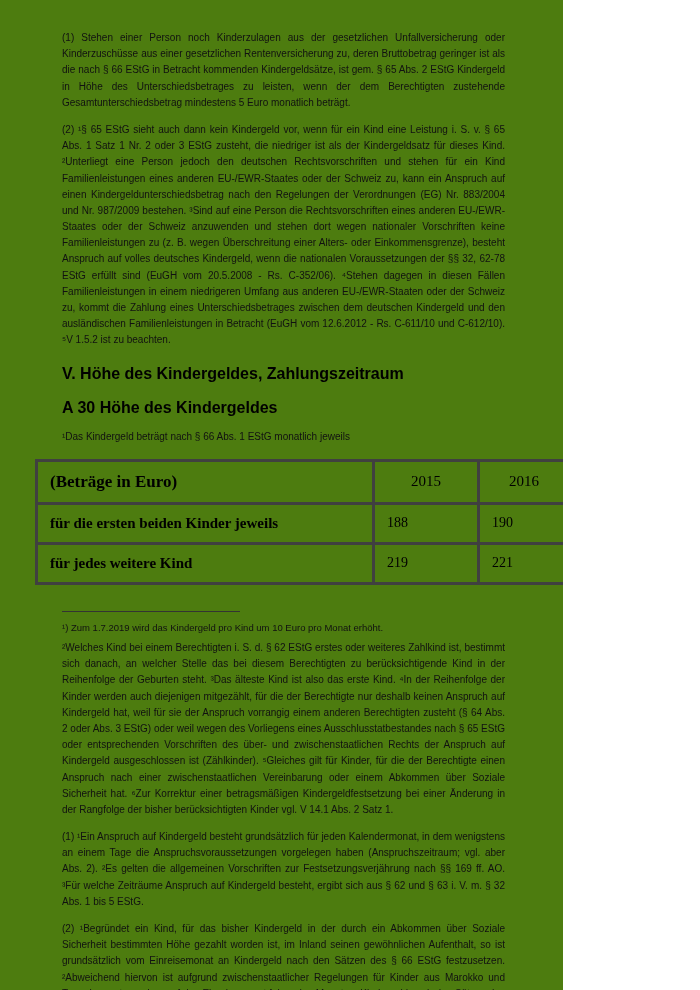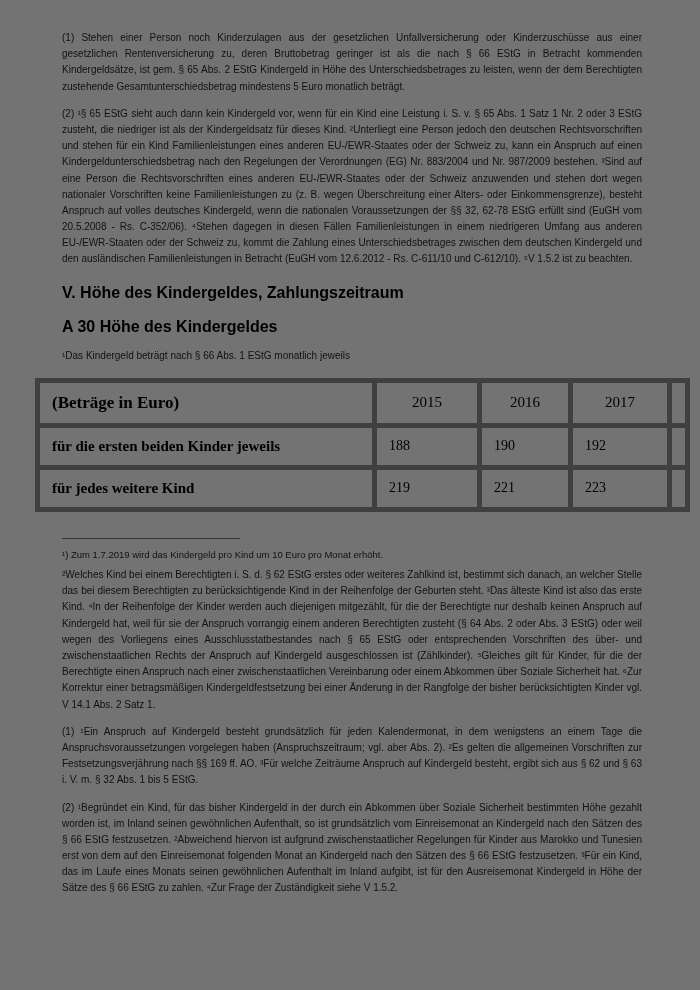--- a/index.html
+++ b/index.html
@@ -4,25 +4,25 @@
 <style>
   html, body { margin: 0; padding: 0; }
   body {
     width: 700px; height: 990px;
     background: #ffffff;
     font-family: "Liberation Sans", sans-serif;
     color: #111;
   }
   .page {
     position: relative;
-    width: 700px; height: 990px;
+    width: 563px; height: 990px;
     box-sizing: border-box;
     padding: 30px 58px 20px 62px;
     overflow: hidden;
-    background: #737373;
+    background: #4d7c0f;
   }
   .body-text {
     font-size: 10px;
     line-height: 1.62;
     text-align: justify;
     margin: 0 0 11px 0;
   }
   .heading {
     font-size: 16px;
     font-weight: bold;
@@ -36,21 +36,21 @@
     width: 650px;
   }
   .kg-table {
     border-collapse: collapse;
     table-layout: fixed;
     width: 650px;
     font-family: "Liberation Serif", serif;
     color: #000;
   }
   .kg-table th, .kg-table td {
-    border: 5px solid #404040;
+    border: 3px solid #404040;
     padding: 10px 12px;
     overflow: hidden;
     white-space: nowrap;
   }
   .kg-table th.lbl {
     font-size: 17px; font-weight: bold; text-align: left;
   }
   .kg-table th.year {
     font-size: 15px; font-weight: normal; text-align: center;
   }

